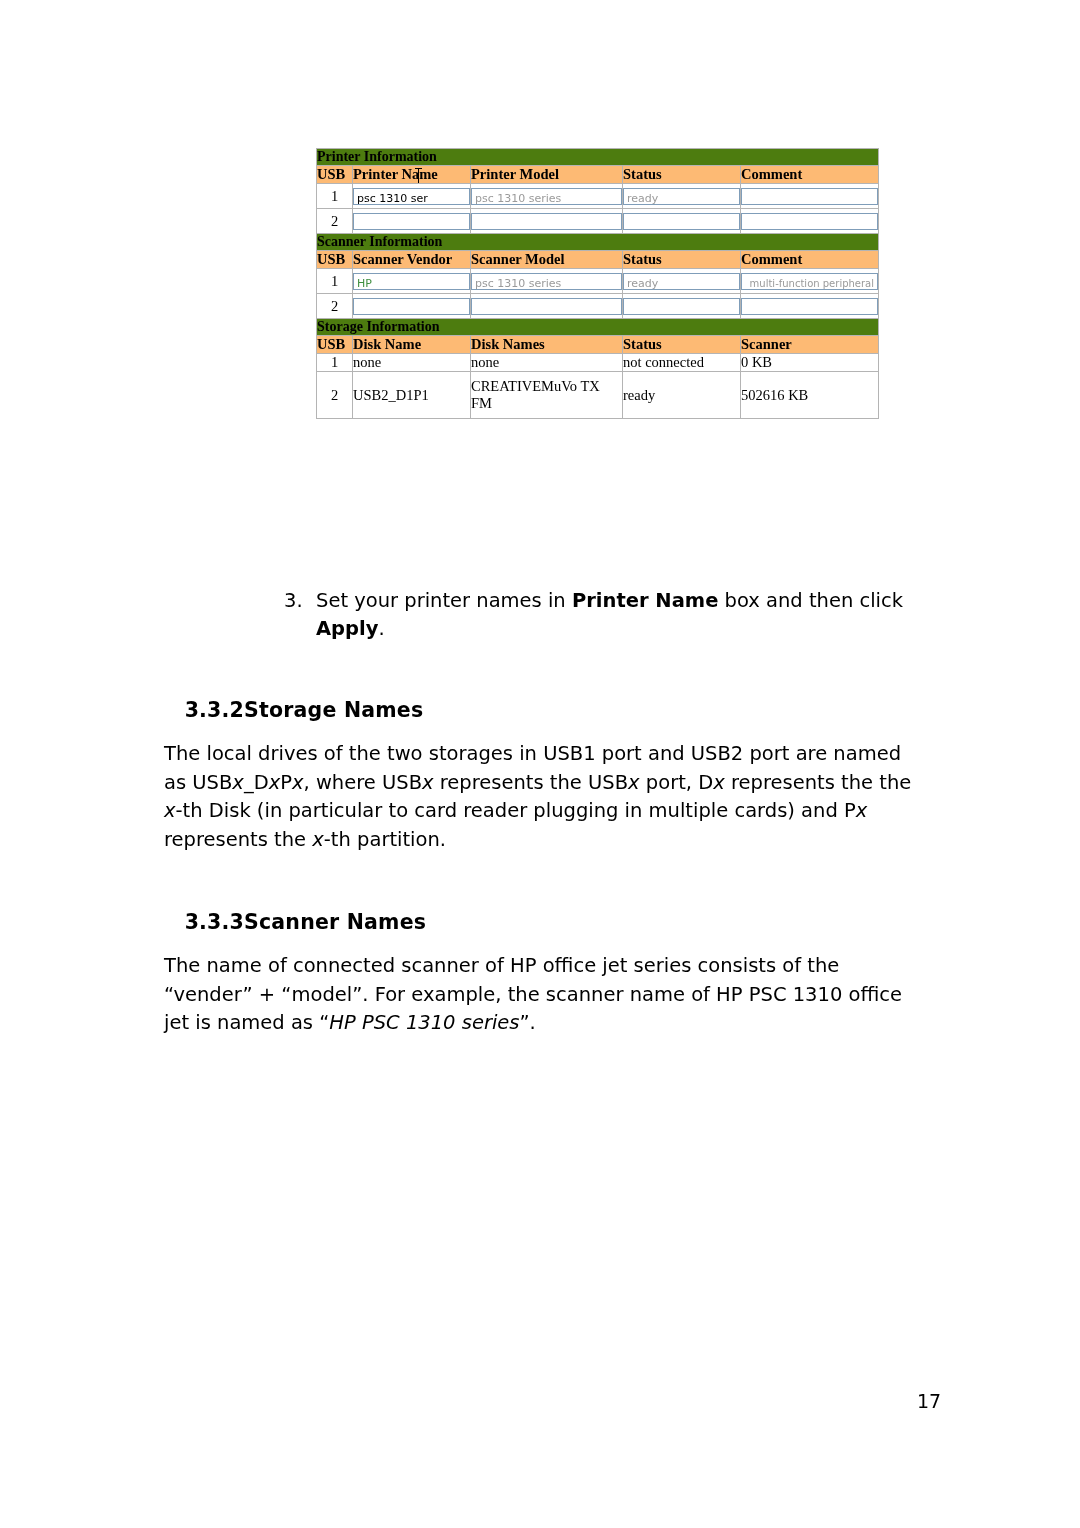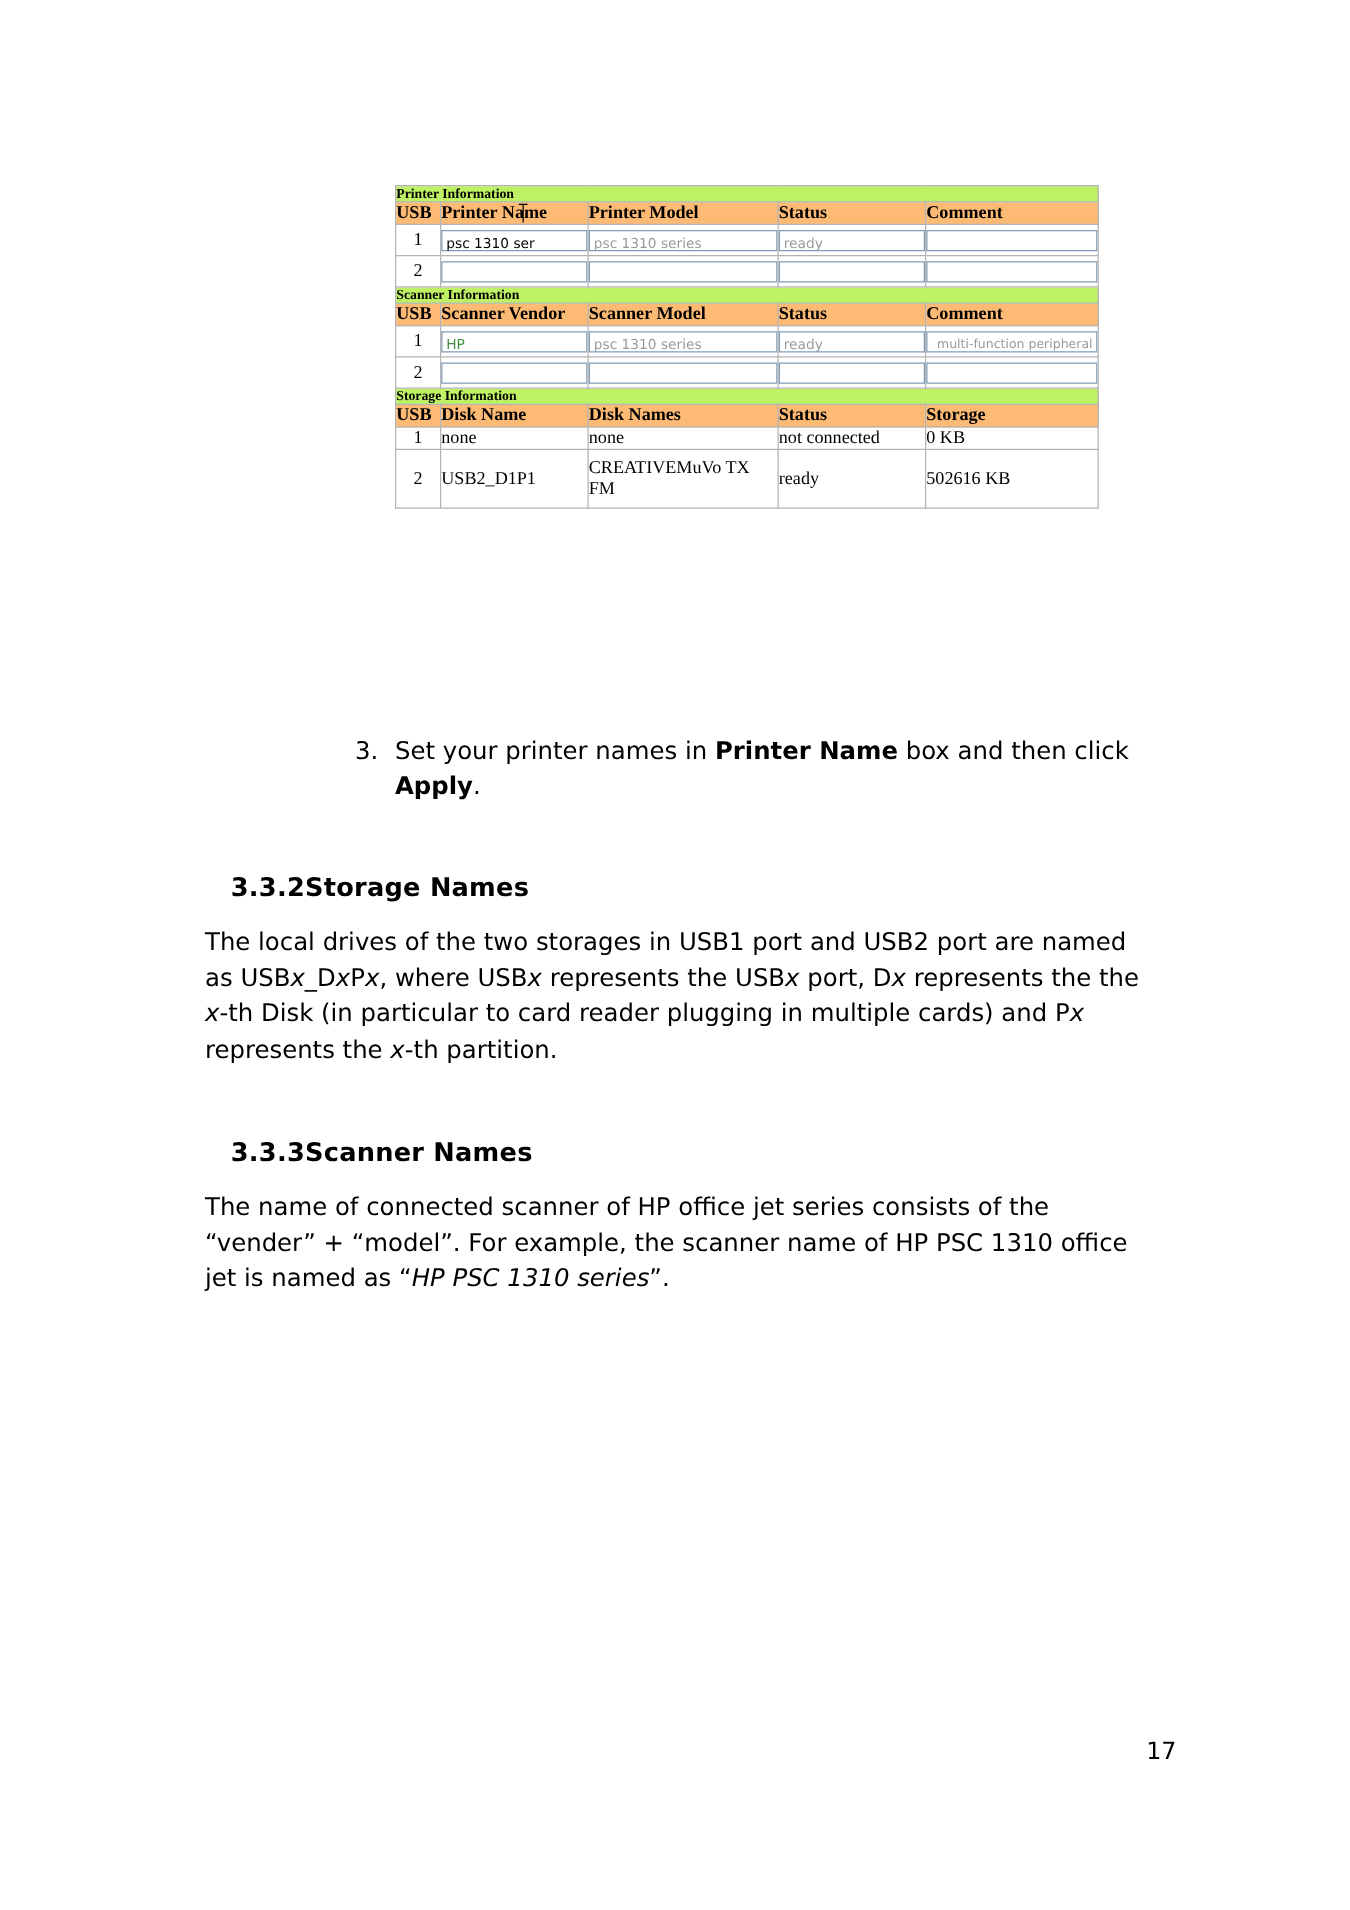--- a/index.html
+++ b/index.html
@@ -38,23 +38,23 @@
     font-size: 14.5px;
     table-layout: fixed;
   }
   table.usbtable td {
     border: 1px solid #b4b4b4;
     padding: 0;
     vertical-align: middle;
   }
 
   .sec-head td {
-    background: #bef264;
+    background: #4d7c0f;
     font-weight: bold;
-    font-size: 11px;
+    font-size: 14px;
     padding: 2px 5px 3px 5px;
     border: 1px solid #b4b4b4;
   }
   .col-head td {
     font-weight: bold;
     padding: 2px 5px 3px 5px;
     background: #fdba74;
   }
   .col-usb   { width: 36px; text-align: center; }
   .col-name  { width: 118px; }
@@ -273,21 +273,21 @@
     </tr>
 
     <tr class="sec-head">
       <td colspan="5">Storage Information</td>
     </tr>
     <tr class="col-head">
       <td>USB</td>
       <td>Disk Name</td>
       <td>Disk Names</td>
       <td>Status</td>
-      <td>Storage</td>
+      <td>Scanner</td>
     </tr>
     <tr>
       <td class="txt-cell idx">1</td>
       <td class="txt-cell">none</td>
       <td class="txt-cell">none</td>
       <td class="txt-cell">not connected</td>
       <td class="txt-cell">0 KB</td>
     </tr>
     <tr class="storage-row-2">
       <td class="txt-cell idx">2</td>

